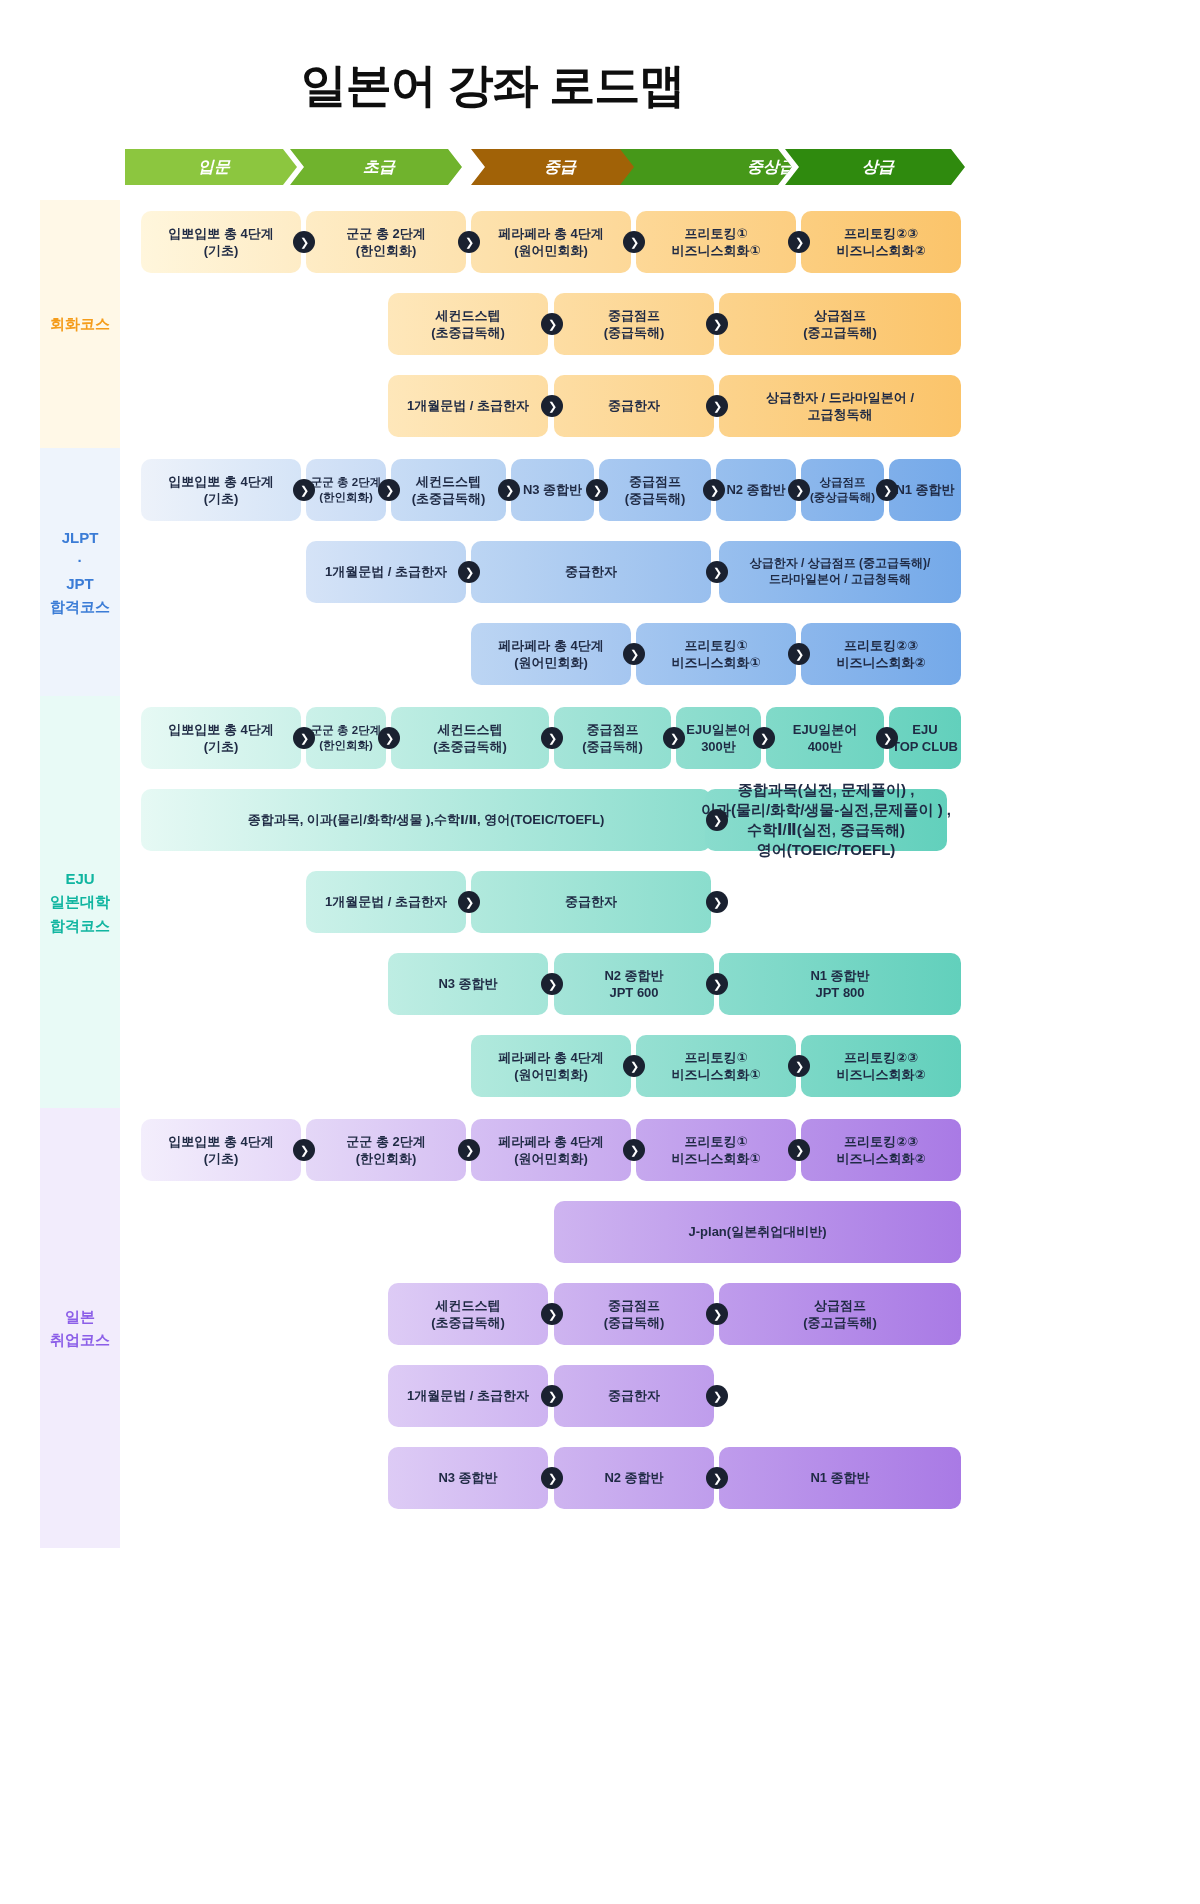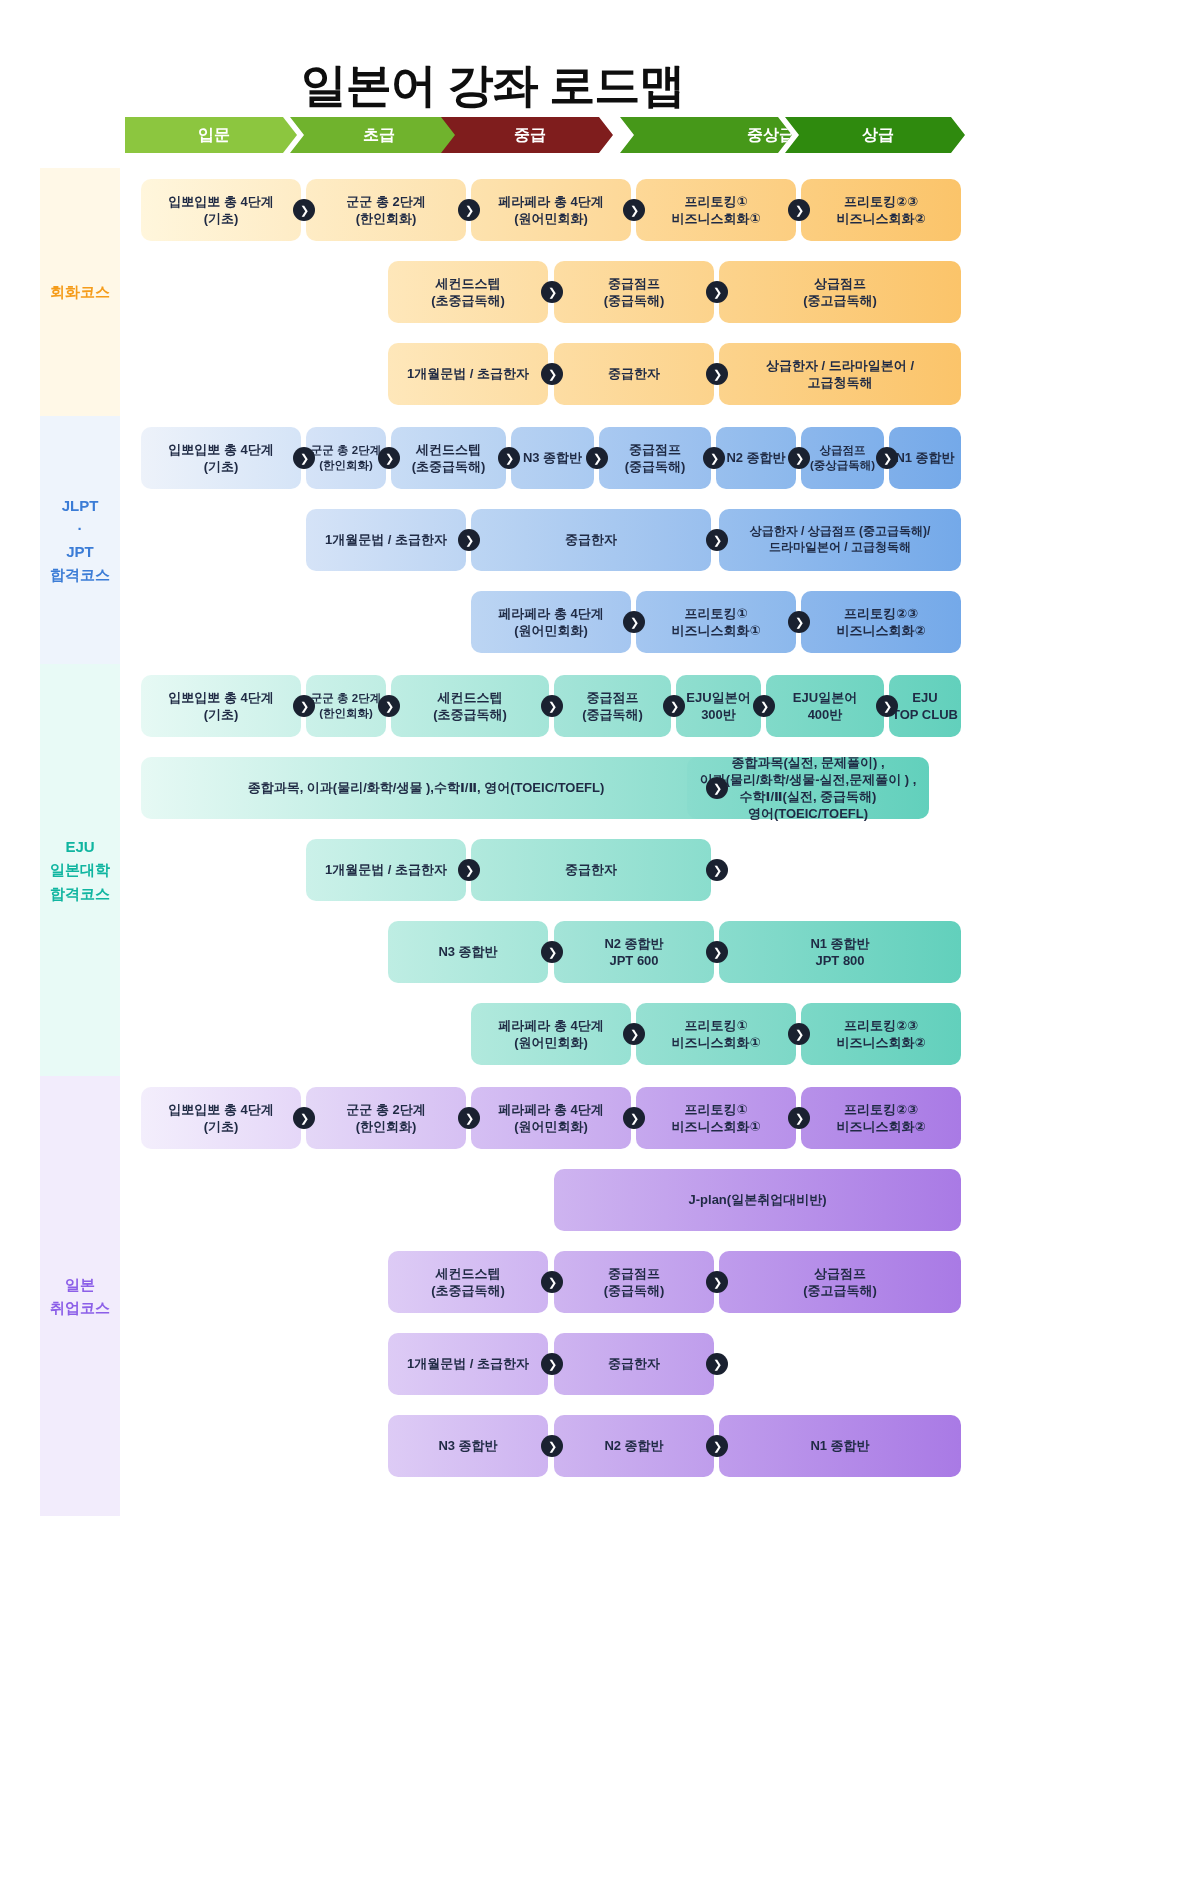--- a/index.html
+++ b/index.html
@@ -5,21 +5,21 @@
   html,body{margin:0;padding:0;}
   body{
     width:1200px;height:1904px;overflow:hidden;background:#ffffff;
     font-family:"Liberation Sans","DejaVu Sans",sans-serif;
   }
   .wrapper{position:relative;width:905px;margin-left:40px;}
   .title{
     text-align:center;font-size:46px;font-weight:900;color:#0e0e0e;
     margin:0;padding-top:55px;padding-bottom:0;letter-spacing:-1px;
   }
-  .levels{position:relative;height:48px;margin-left:85px;margin-bottom:3px;}
+  .levels{position:relative;height:48px;margin-left:85px;margin-top:32px;margin-bottom:3px;font-style:italic;}
   .level-seg{
     position:absolute;top:0;height:36px;display:flex;align-items:center;justify-content:center;
     color:#ffffff;font-weight:700;font-size:16px;
     clip-path:polygon(0 0, calc(100% - 14px) 0, 100% 50%, calc(100% - 14px) 100%, 0 100%, 14px 50%);
   }
   .level-seg.first{
     clip-path:polygon(0 0, calc(100% - 14px) 0, 100% 50%, calc(100% - 14px) 100%, 0 100%);
   }
   .level-seg span{transform:translateX(3px);}
   .section{display:flex;}
@@ -48,21 +48,21 @@
 
 <div class="wrapper">
   <h1 class="title">일본어 강좌 로드맵</h1>
   <div class="levels" id="levels">
       <div class="level-seg first" style="left: 0px; width: 172px; background: rgb(140, 198, 63);">
         <span>입문</span>
       </div>
       <div class="level-seg" style="left: 165px; width: 172px; background: rgb(112, 179, 45);">
         <span>초급</span>
       </div>
-      <div class="level-seg" style="left: 316px; width: 172px; background: #7f1d1d;">
+      <div class="level-seg" style="left: 346px; width: 172px; background: #a16207;">
         <span>중급</span>
       </div>
       <div class="level-seg" style="left: 495px; width: 172px; background: rgb(70, 152, 25); justify-content: flex-end;">
         <span>중상급</span>
       </div>
       <div class="level-seg" style="left: 660px; width: 180px; background: rgb(47, 138, 14); text-align: right;">
         <span>상급</span>
       </div>
     </div>
   <div id="sections">
@@ -253,21 +253,21 @@
             <div class="box" style="left: 748px; width: 72px; background: linear-gradient(90deg, rgb(110, 212, 193), rgb(98, 208, 188));">
               <div class="line">EJU</div>
               <div class="line">TOP CLUB</div>
             </div>
             <div class="conn" style="left: 735px; background: rgb(26, 33, 48);">❯</div>
           </div>
           <div class="row">
             <div class="box" style="left: 0px; width: 570px; background: linear-gradient(90deg, rgb(230, 249, 244), rgb(138, 221, 205));">
               <div class="line">종합과목, 이과(물리/화학/생물 ),수학Ⅰ/Ⅱ, 영어(TOEIC/TOEFL)</div>
             </div>
-            <div class="box" style="left: 546px; width: 242px; background: linear-gradient(90deg, rgb(137, 220, 205), rgb(98, 208, 188)); font-size: 13px;">
+            <div class="box" style="left: 564px; width: 242px; background: linear-gradient(90deg, rgb(137, 220, 205), rgb(98, 208, 188)); font-size: 15px;">
               <div class="line">종합과목(실전, 문제풀이) ,</div>
               <div class="line">이과(물리/화학/생물-실전,문제풀이 ) ,</div>
               <div class="line">수학Ⅰ/Ⅱ(실전, 중급독해)</div>
               <div class="line">영어(TOEIC/TOEFL)</div>
             </div>
             <div class="conn" style="left: 565px; background: rgb(26, 33, 48);">❯</div>
           </div>
           <div class="row">
             <div class="box" style="left: 165px; width: 160px; background: linear-gradient(90deg, rgb(203, 241, 233), rgb(178, 233, 222));">
               <div class="line">1개월문법 / 초급한자</div>

